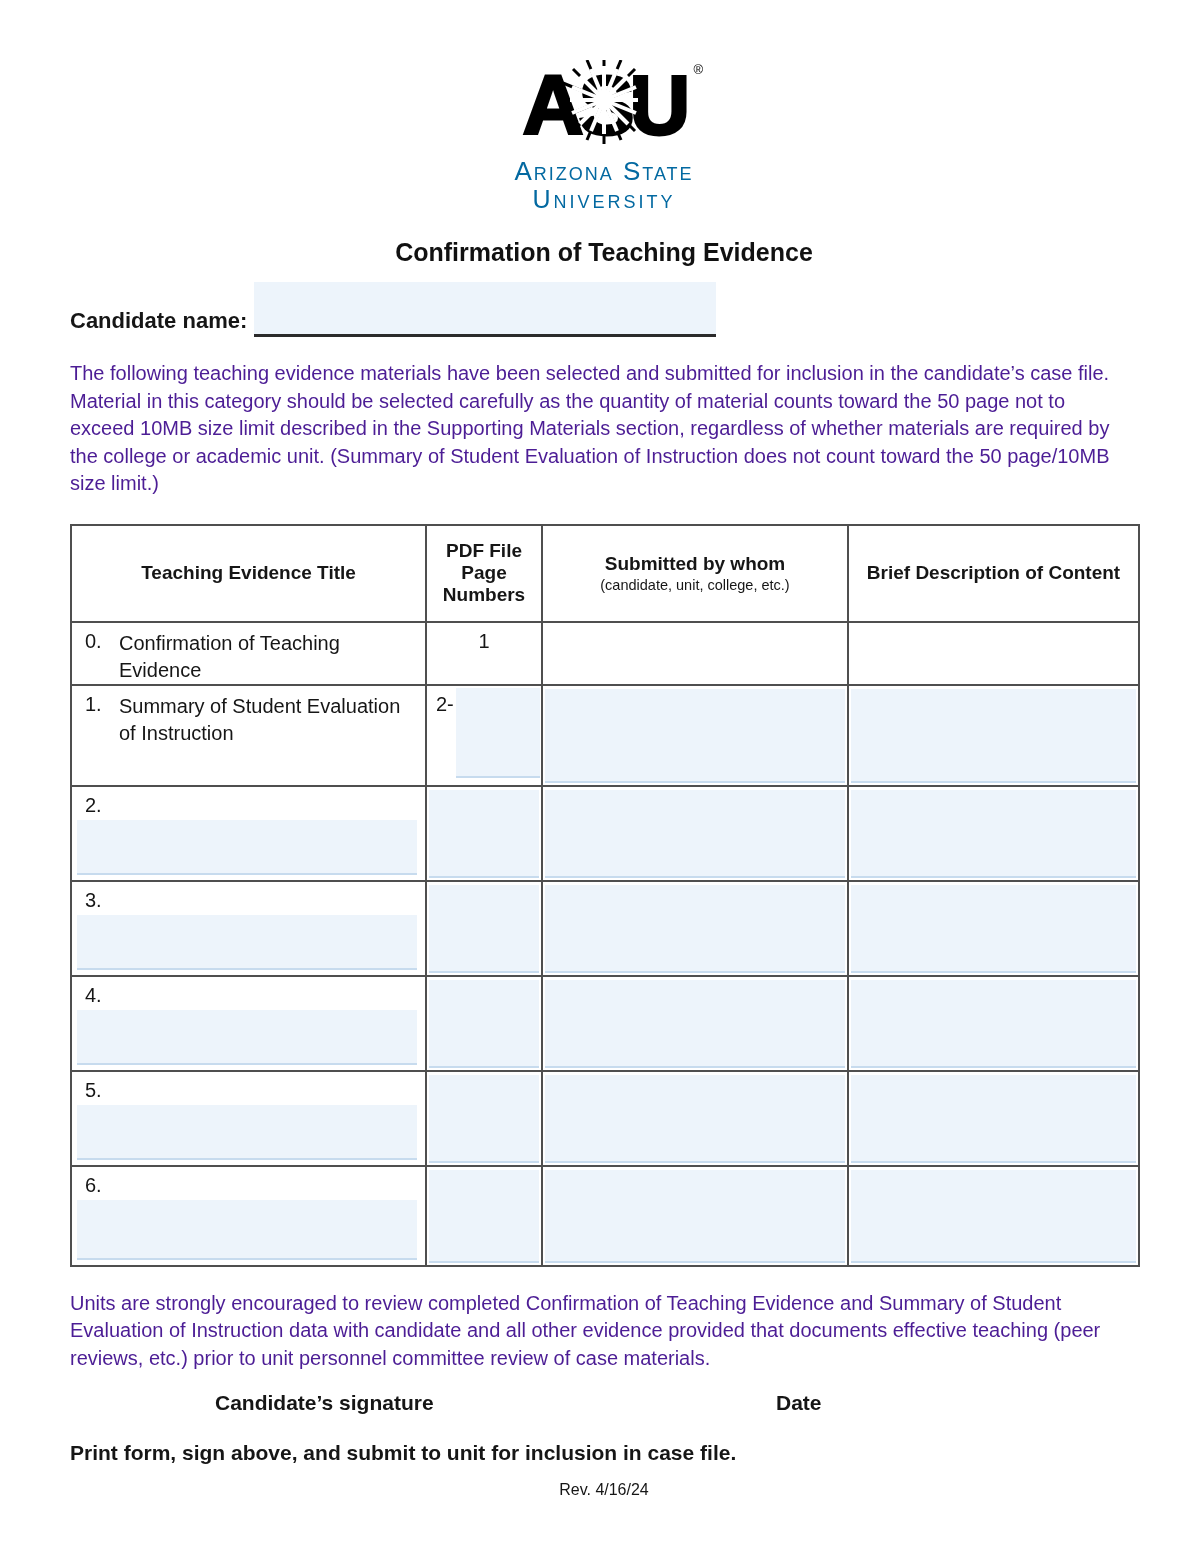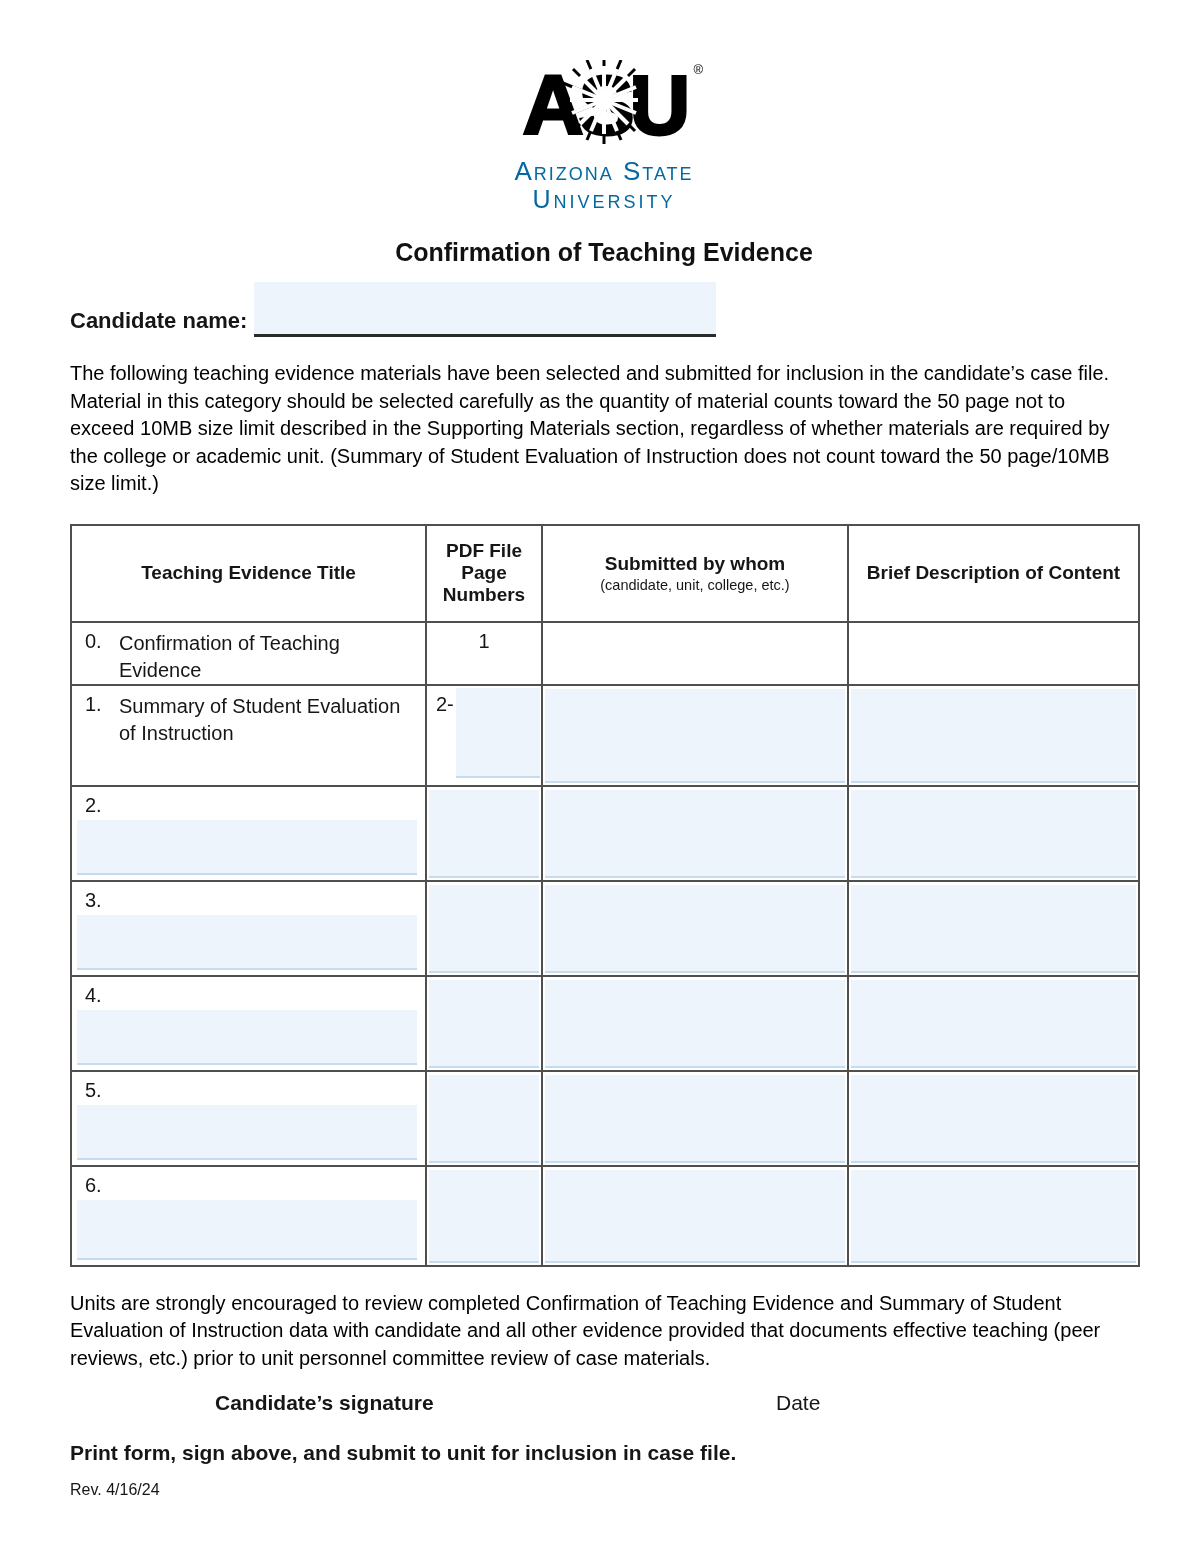--- a/index.html
+++ b/index.html
@@ -45,21 +45,21 @@
   }
   .cand-row { display:flex; align-items:flex-end; margin-top:12px; height:58px; }
   .cand-label { font-weight:bold; font-size:22px; padding-bottom:3px; white-space:nowrap; }
   .cand-field {
     width:462px; height:55px; margin-left:7px;
     background:#edf4fb; border-bottom:3px solid #2b2b2b;
   }
 
   .intro, .note {
     font-size:20px; line-height:27.5px; width:1054px; margin-top:23px;
-    color:#000000;
+    color:#4c1d95;
   }
 
   
   table.evidence {
     border-collapse:collapse; table-layout:fixed;
     width:1068px; margin-top:26px;
   }
   col.c1{width:355px;} col.c2{width:116px;} col.c3{width:306px;} col.c4{width:291px;}
   .evidence th, .evidence td {
     border:2px solid #4f4f4f; vertical-align:top; padding:0;
@@ -85,23 +85,23 @@
   .confirm-row { display:flex; align-items:flex-end; margin-top:8px; height:50px; }
   .confirmed-label { width:145px; font-weight:bold; font-size:22px; padding-bottom:2px; }
   .sig-line { width:490px; height:0; border-bottom:3px solid #2b2b2b; }
   .date-field {
     width:212px; height:48px; margin-left:71px;
     background:#edf4fb; border-bottom:3px solid #2b2b2b;
   }
   .caption-row { display:flex; margin-top:19px; }
   .cap-spacer { width:145px; }
   .sig-caption { width:490px; font-weight:bold; font-size:21px; }
-  .date-caption { margin-left:71px; font-weight:normal; font-size:21px; }
+  .date-caption { margin-left:71px; font-weight:bold; font-size:21px; }
   .print-line { margin-top:26px; font-weight:bold; font-size:21px; }
-  .rev { margin-top:16px; width:1068px; text-align:left; font-size:16px; }
+  .rev { margin-top:16px; width:1068px; text-align:center; font-size:16px; }
 </style>
 </head>
 <body>
 
 <div class="page">
 
   <div class="logo">
     <div class="wordmark">
       <span class="asu-text">ASU</span>
       <svg class="rays" width="190" height="90" viewBox="0 0 190 90">

